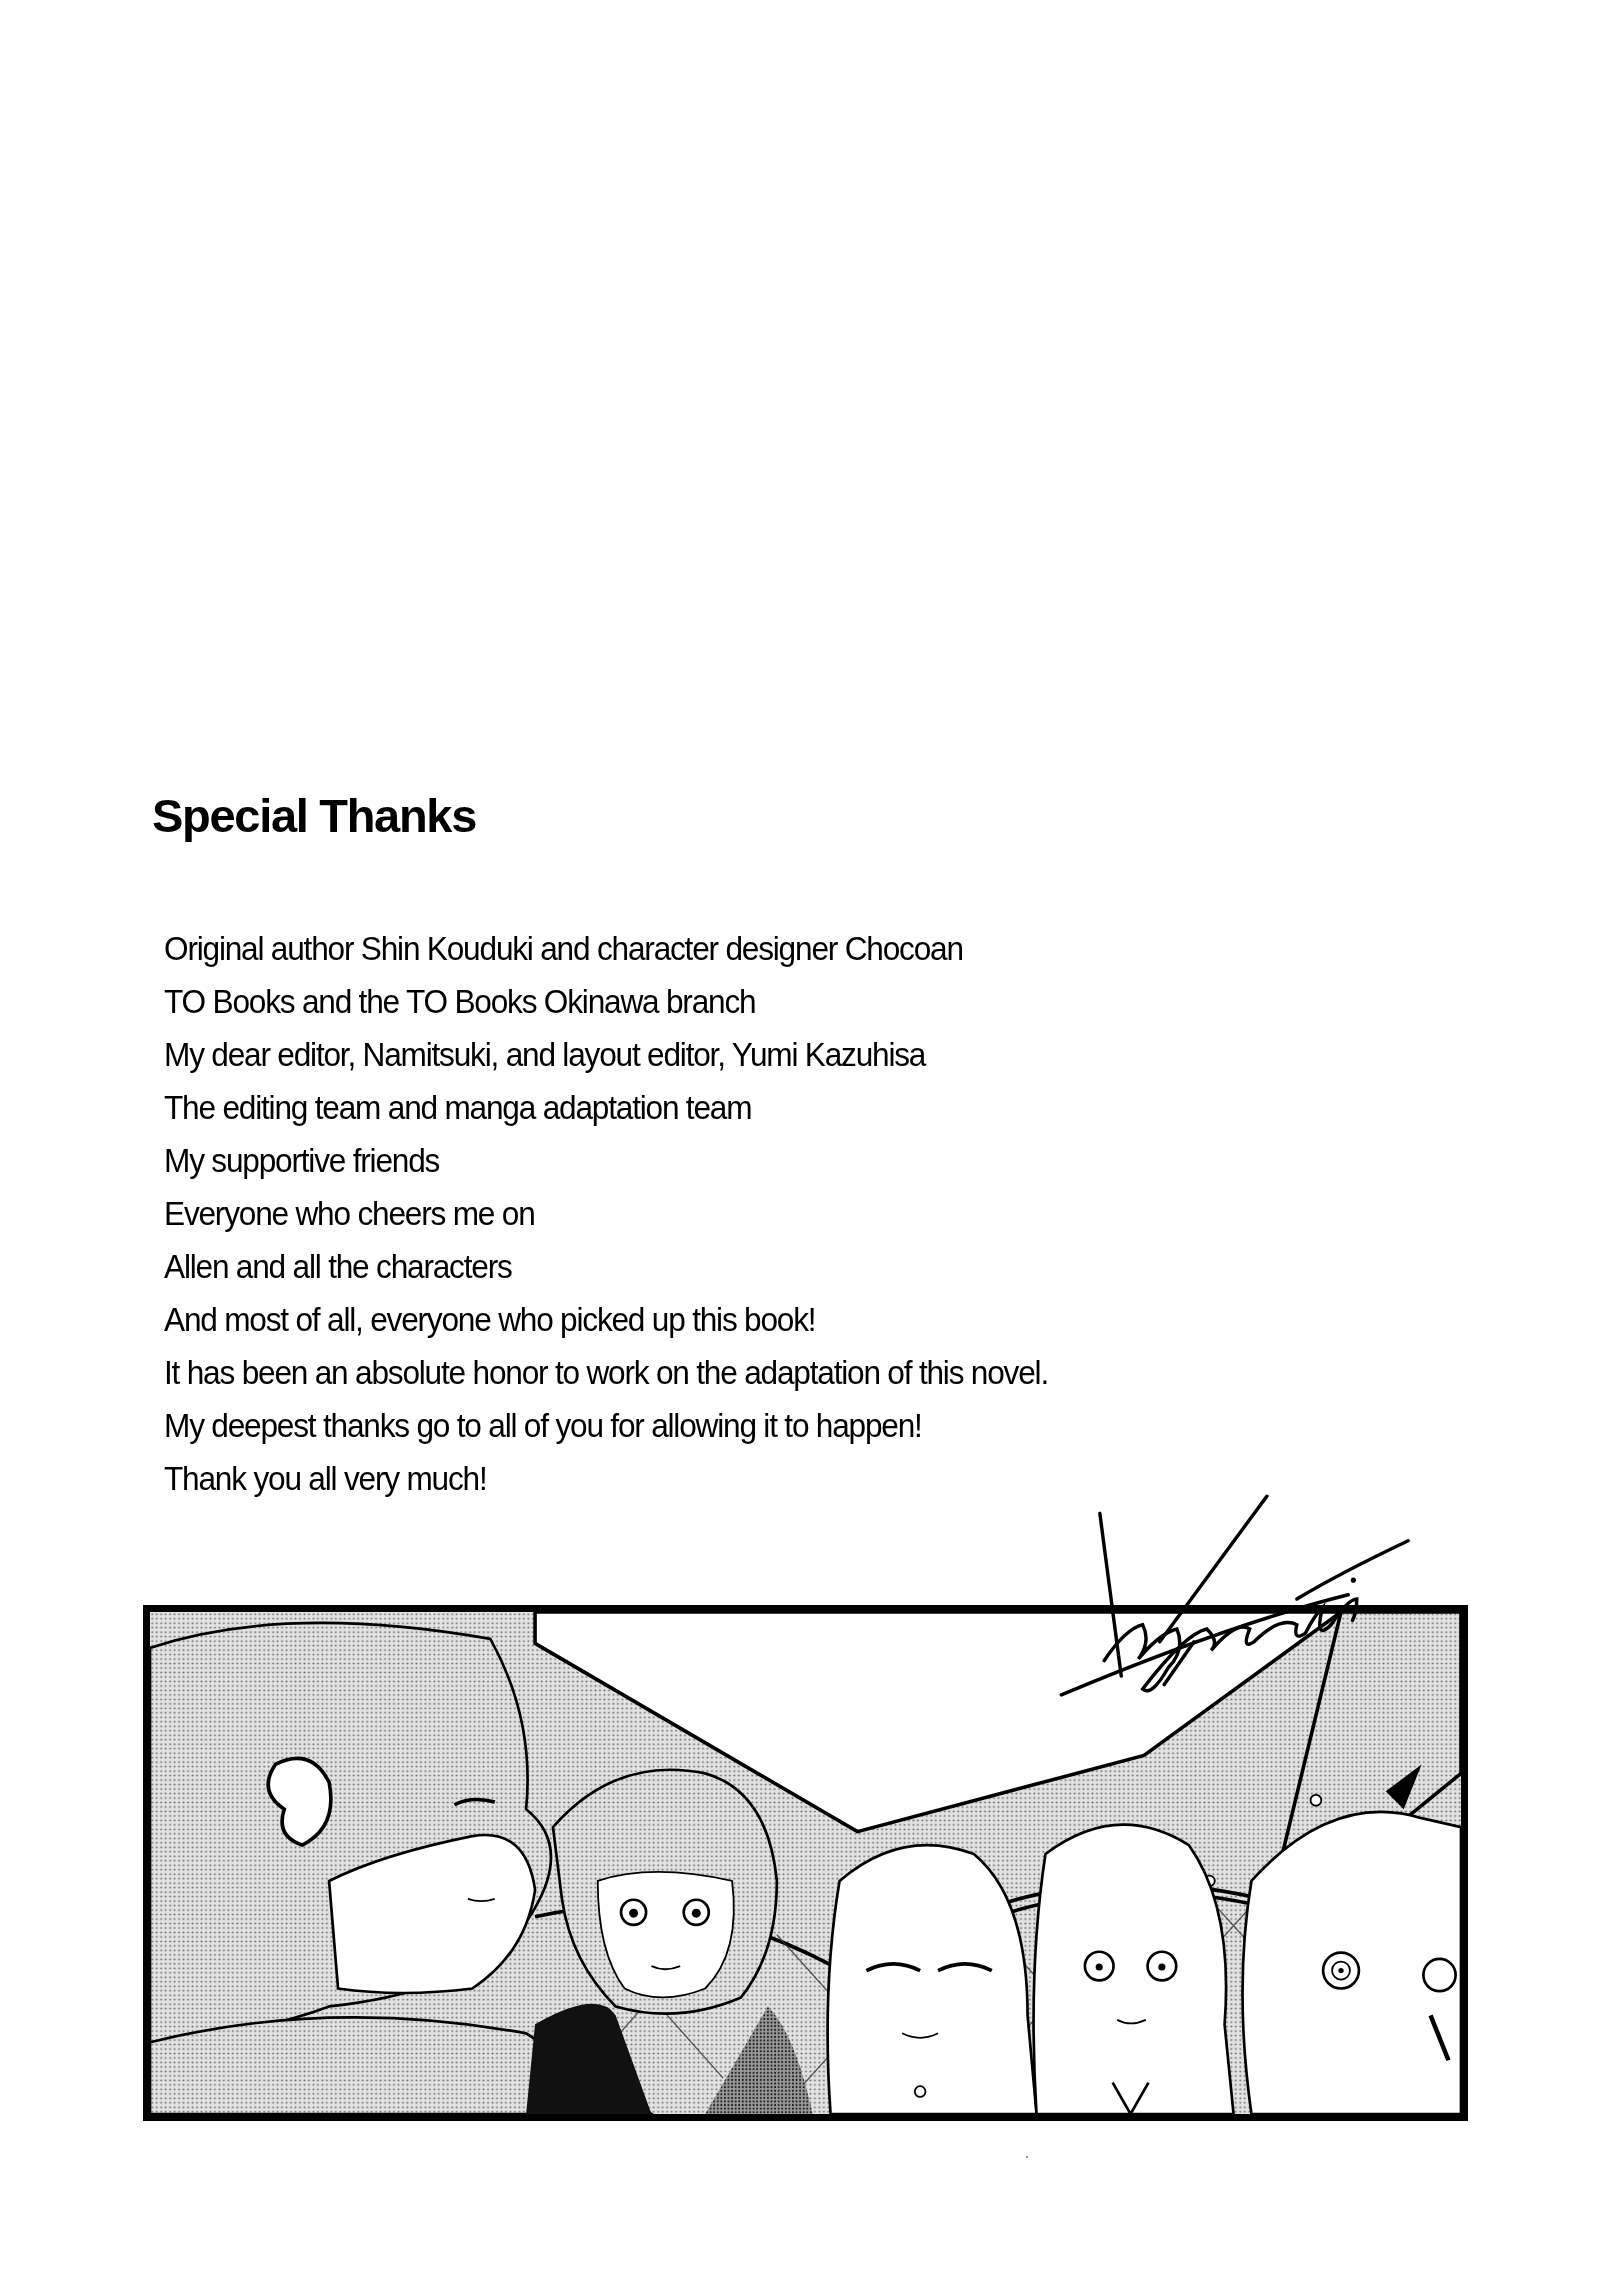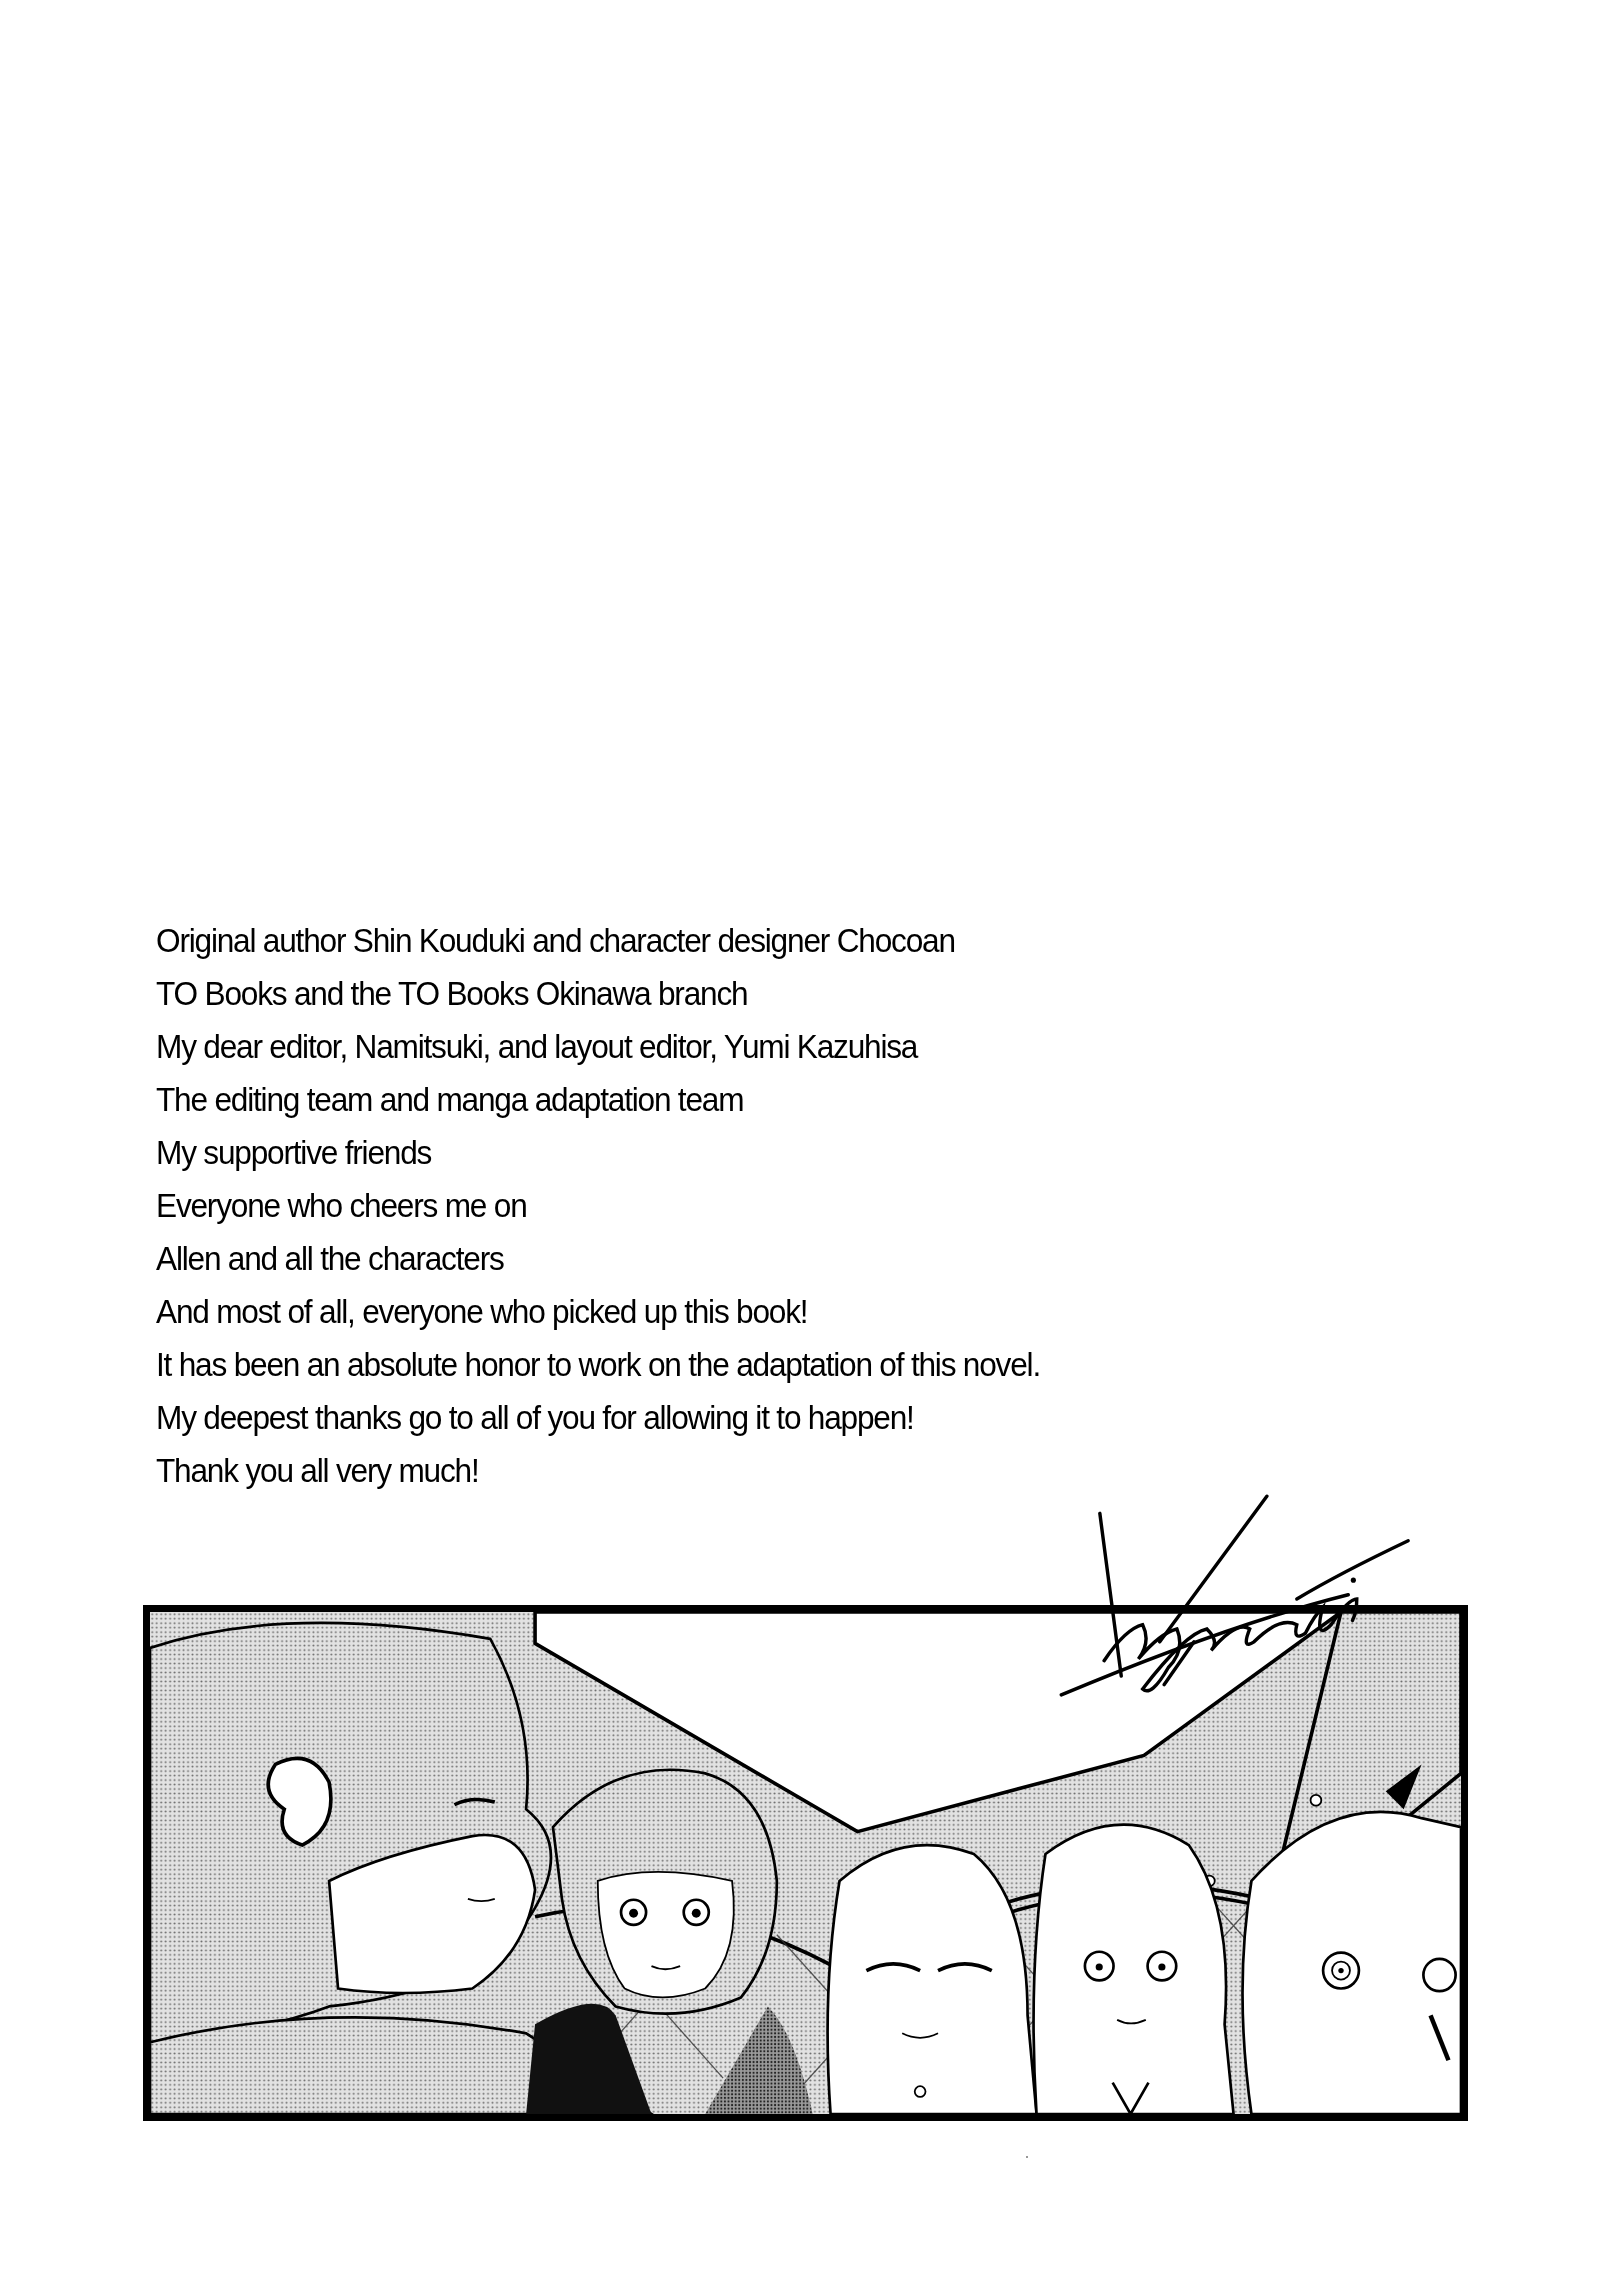--- a/index.html
+++ b/index.html
@@ -7,21 +7,21 @@
     width: 1613px; height: 2293px; position: relative; overflow: hidden;
     font-family: "Liberation Sans", "DejaVu Sans", sans-serif; color: #000;
   }
   .page { position: absolute; inset: 0; background: #fff; }
   .title {
     position: absolute; left: 152px; top: 792px;
     font-size: 47px; font-weight: bold; letter-spacing: -1.3px;
     margin: 0; line-height: 1;
   }
   .lines {
-    position: absolute; left: 152px; top: 910px; margin: 4px; padding: 0; list-style: none;
+    position: absolute; left: 152px; top: 910px; margin: 12px; padding: 0; list-style: none;
   }
   .lines li {
     font-size: 34px; line-height: 53px; letter-spacing: -1.3px;
     transform: scaleX(0.93); transform-origin: left center; white-space: nowrap;
   }
   .panel {
     position: absolute; left: 143px; top: 1605px; width: 1325px; height: 516px;
     box-sizing: border-box; border: 7.2px solid #000; overflow: hidden;
     background-color: #d9d9d9;
     background-image: radial-gradient(#6f6f6f 0.9px, transparent 1.2px);
@@ -29,20 +29,21 @@
   }
   .panel svg.art { position: absolute; left: 0; top: 0; width: 100%; height: 100%; }
   .signature { position: absolute; left: 1057px; top: 1469px; width: 394px; height: 260px; pointer-events: none; }
   .footer-dot { position: absolute; left: 1026px; top: 2156px; width: 1.8px; height: 1.8px; background: #999; }
 </style>
 </head>
 <body>
 
 <div class="page">
 
+  <h1 class="title">Special Thanks</h1>
 
   <ul class="lines">
     <li>Original author Shin Kouduki and character designer Chocoan</li>
     <li>TO Books and the TO Books Okinawa branch</li>
     <li>My dear editor, Namitsuki, and layout editor, Yumi Kazuhisa</li>
     <li>The editing team and manga adaptation team</li>
     <li>My supportive friends</li>
     <li>Everyone who cheers me on</li>
     <li>Allen and all the characters</li>
     <li>And most of all, everyone who picked up this book!</li>

